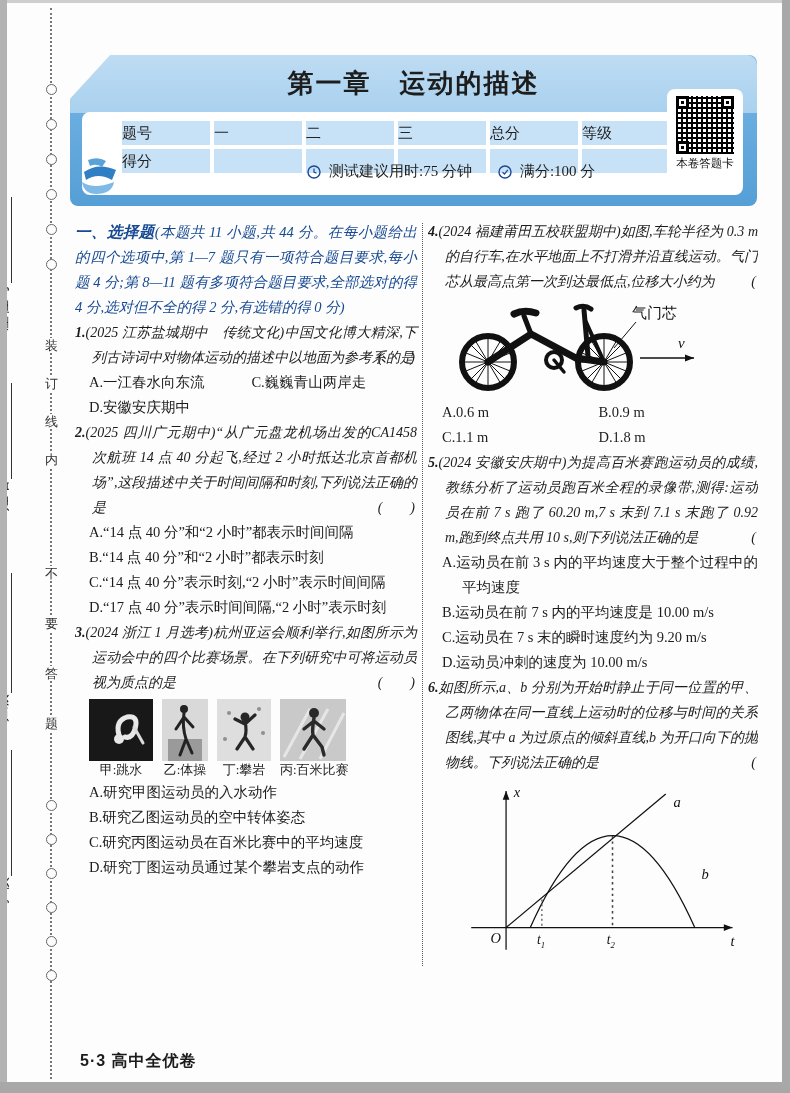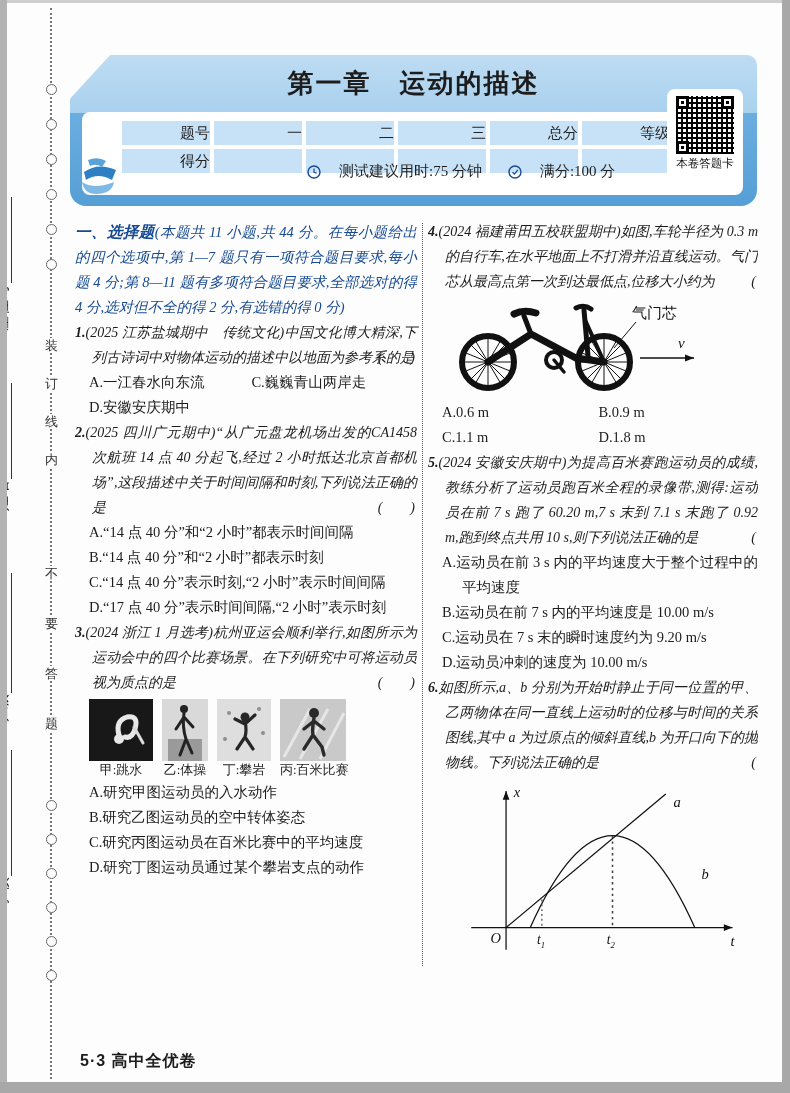--- a/index.html
+++ b/index.html
@@ -24,40 +24,40 @@
   .uline{display:inline-block;border-bottom:1.2px solid #333;height:14px;vertical-align:bottom;}
   .bindline{position:absolute;left:50px;top:8px;bottom:14px;border-left:2px dotted #777;z-index:2;}
   .bitem{position:absolute;left:43px;width:17px;text-align:center;background:#fdfdfd;z-index:3;}
   .bchar{font-size:13px;color:#333;line-height:15px;}
   .bcirc{width:9px;height:9px;border:1.5px solid #666;border-radius:50%;background:#fdfdfd;margin:0 auto;}
 
   
   .header{
     position:absolute;left:70px;top:55px;width:687px;height:151px;
     background:linear-gradient(#79b6e6,#559fd6);
-    border-radius:16px;z-index:5;
+    border-radius:8px;z-index:5;
   }
   .header .notch{
     position:absolute;left:-2px;top:-2px;width:0;height:0;z-index:7;
     border-left:44px solid #fdfdfd;border-bottom:48px solid transparent;
   }
   .chapter-title{
     position:absolute;left:0;top:0;width:100%;height:58px;line-height:58px;
     background:linear-gradient(#bedcf3,#a9d1ee);
     border-radius:10px 10px 0 0;
     text-align:center;font-size:26px;font-weight:bold;color:#1d1d1d;letter-spacing:2px;
   }
   .header .panel{
     position:absolute;left:12px;top:57px;width:600px;height:83px;background:#fff;
     border-radius:8px;z-index:6;
   }
   .score-table{position:absolute;left:40px;top:9px;display:grid;grid-template-columns:repeat(6,88px);grid-auto-rows:24px;gap:4px;}
-  .score-table .cell{background:#c7e1f6;font-size:15px;line-height:24px;text-align:right;color:#222;}
+  .score-table .cell{background:#c7e1f6;font-size:15px;line-height:24px;text-align:left;color:#222;}
   .notes{position:absolute;left:225px;top:50px;width:370px;font-size:15px;color:#1e1e1e;display:flex;gap:26px;align-items:center;}
-  .note-item{display:flex;align-items:center;gap:18px;white-space:nowrap;}
+  .note-item{display:flex;align-items:center;gap:8px;white-space:nowrap;}
   .qr-panel{
     position:absolute;right:14px;top:34px;width:76px;height:106px;background:#fff;
     border-radius:8px;z-index:6;text-align:center;
   }
   .qr{
     width:58px;height:58px;margin:7px auto 2px;position:relative;
     background:
       repeating-linear-gradient(0deg,#000 0 2px,transparent 2px 5px),
       repeating-linear-gradient(90deg,#000 0 2px,#fff 2px 5px);
   }

